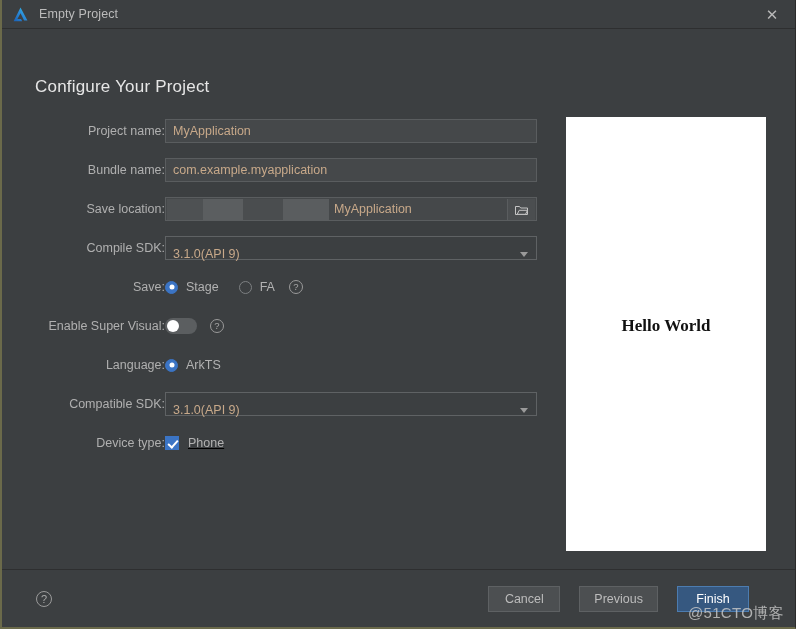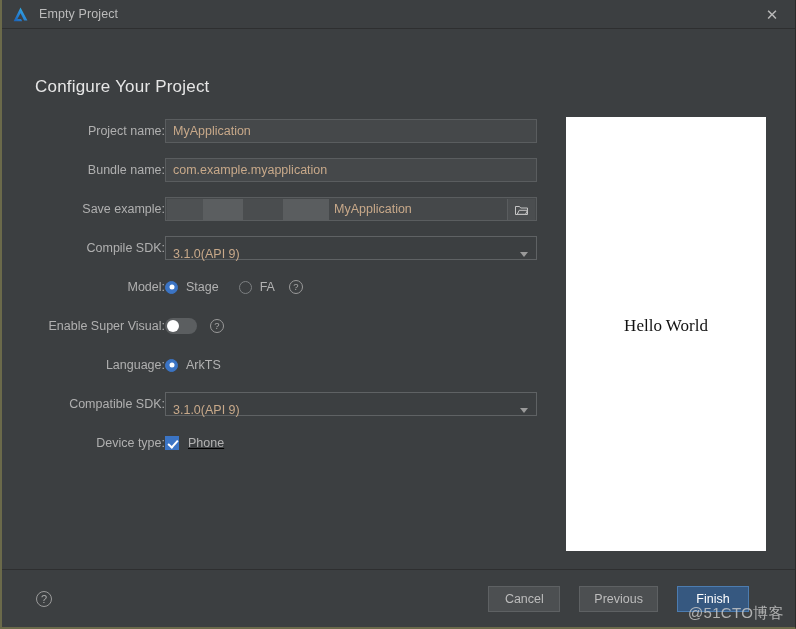--- a/index.html
+++ b/index.html
@@ -265,21 +265,21 @@
     height: 434px;
     background: #ffffff;
     position: relative;
   }
   .hello-world {
     position: absolute;
     left: 0; right: 0;
     top: 199px;
     text-align: center;
     font-family: "Liberation Serif", serif;
-    font-weight: normal;
+    font-weight: bold;
     font-size: 17px;
     color: #111111;
   }
   .preview-caption {
     margin-top: 16px;
     width: 200px;
     text-align: center;
     font-size: 13px;
     color: #b0b0b0;
   }
@@ -386,21 +386,21 @@
       </div>
 
       <div class="form-row">
         <div class="form-label">Bundle name:</div>
         <div class="field-area">
           <div class="text-input">com.example.myapplication</div>
         </div>
       </div>
 
       <div class="form-row">
-        <div class="form-label">Save example:</div>
+        <div class="form-label">Save location:</div>
         <div class="field-area">
           <div class="save-input">
             <div class="redact">
               <span class="r1"></span>
                 <span class="r2"></span>
                 <span class="r3"></span>
                 <span class="r4"></span>
             </div>
             <div class="save-value">MyApplication</div>
             <div class="folder-btn">
@@ -417,21 +417,21 @@
         <div class="form-label">Compile SDK:</div>
         <div class="field-area">
           <div class="combo">
             <span>3.1.0(API 9)</span>
             <span class="combo-arrow"></span>
           </div>
         </div>
       </div>
 
       <div class="form-row">
-        <div class="form-label">Model:</div>
+        <div class="form-label">Save:</div>
         <div class="field-area">
           <div class="radio-group">
             <div class="radio-item">
               <span class="radio on"></span>
               <span class="radio-label">Stage</span>
             </div>
             <div class="radio-item" style="margin-right:14px;">
               <span class="radio off"></span>
               <span class="radio-label">FA</span>
             </div>

